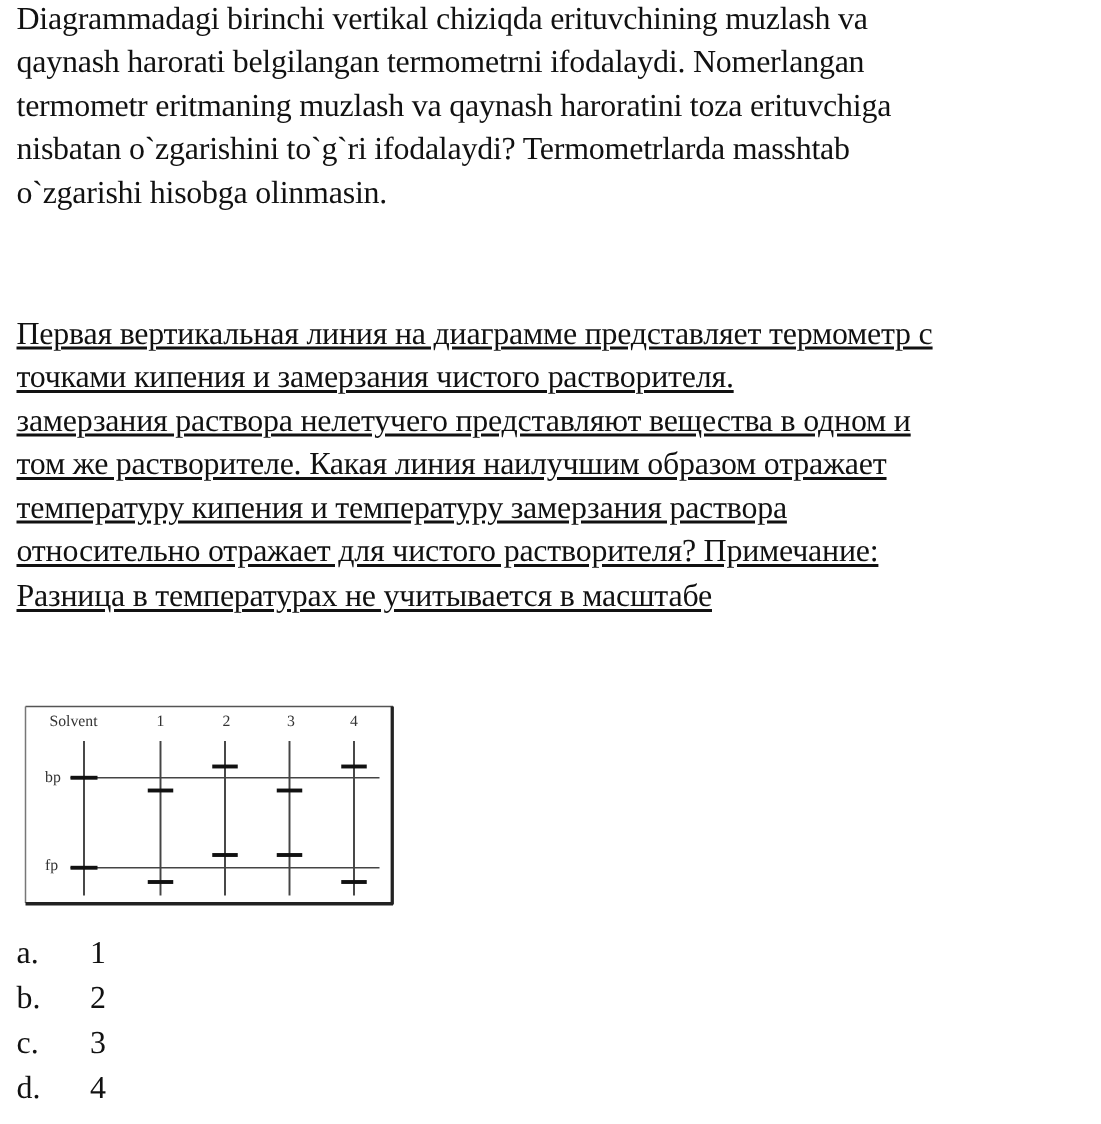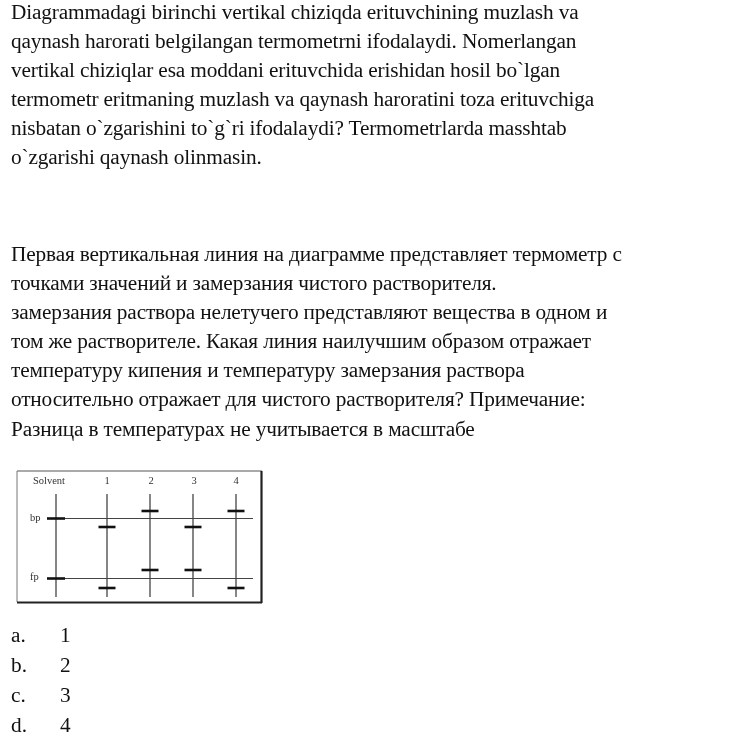--- a/index.html
+++ b/index.html
@@ -22,21 +22,21 @@
       font-size: 21.3px;
       line-height: 29.1px;
       margin: 0;
       letter-spacing: -0.15px;
     }
     .para .ln {
       display: block;
       white-space: nowrap;
     }
     #para-uz { top: -2px; }
-    #para-ru { top: 240px; }
+    #para-ru { top: 208px; text-decoration: underline; }
 
     #diagram {
       position: absolute;
       left: 0;
       top: 462px;
       width: 280px;
       height: 150px;
     }
 
     .answers {
@@ -55,29 +55,28 @@
       width: 49px;
       display: inline-block;
     }
   </style>
 </head>
 <body>
 
 <div class="para" id="para-uz">
   <span class="ln">Diagrammadagi birinchi vertikal chiziqda erituvchining muzlash va</span>
   <span class="ln">qaynash harorati belgilangan termometrni ifodalaydi. Nomerlangan</span>
-  <span class="ln">vertikal chiziqlar esa moddani erituvchida erishidan hosil bo`lgan</span>
   <span class="ln">termometr eritmaning muzlash va qaynash haroratini toza erituvchiga</span>
   <span class="ln">nisbatan o`zgarishini to`g`ri ifodalaydi?  Termometrlarda masshtab</span>
-  <span class="ln">o`zgarishi qaynash olinmasin.</span>
+  <span class="ln">o`zgarishi hisobga olinmasin.</span>
 </div>
 
 <div class="para" id="para-ru">
   <span class="ln">Первая вертикальная линия на диаграмме представляет термометр с</span>
-  <span class="ln">точками значений и замерзания чистого растворителя.</span>
+  <span class="ln">точками кипения и замерзания чистого растворителя.</span>
   <span class="ln">замерзания раствора нелетучего представляют вещества в одном и</span>
   <span class="ln">том же растворителе. Какая линия наилучшим образом отражает</span>
   <span class="ln">температуру кипения и температуру замерзания раствора</span>
   <span class="ln">относительно отражает для чистого растворителя? Примечание:</span>
   <span class="ln">Разница в температурах не учитывается в масштабе</span>
 </div>
 
 <svg id="diagram" viewBox="0 462 280 150" xmlns="http://www.w3.org/2000/svg">
 
   <line x1="17" y1="471" x2="262" y2="471" stroke="#555" stroke-width="1"></line>

